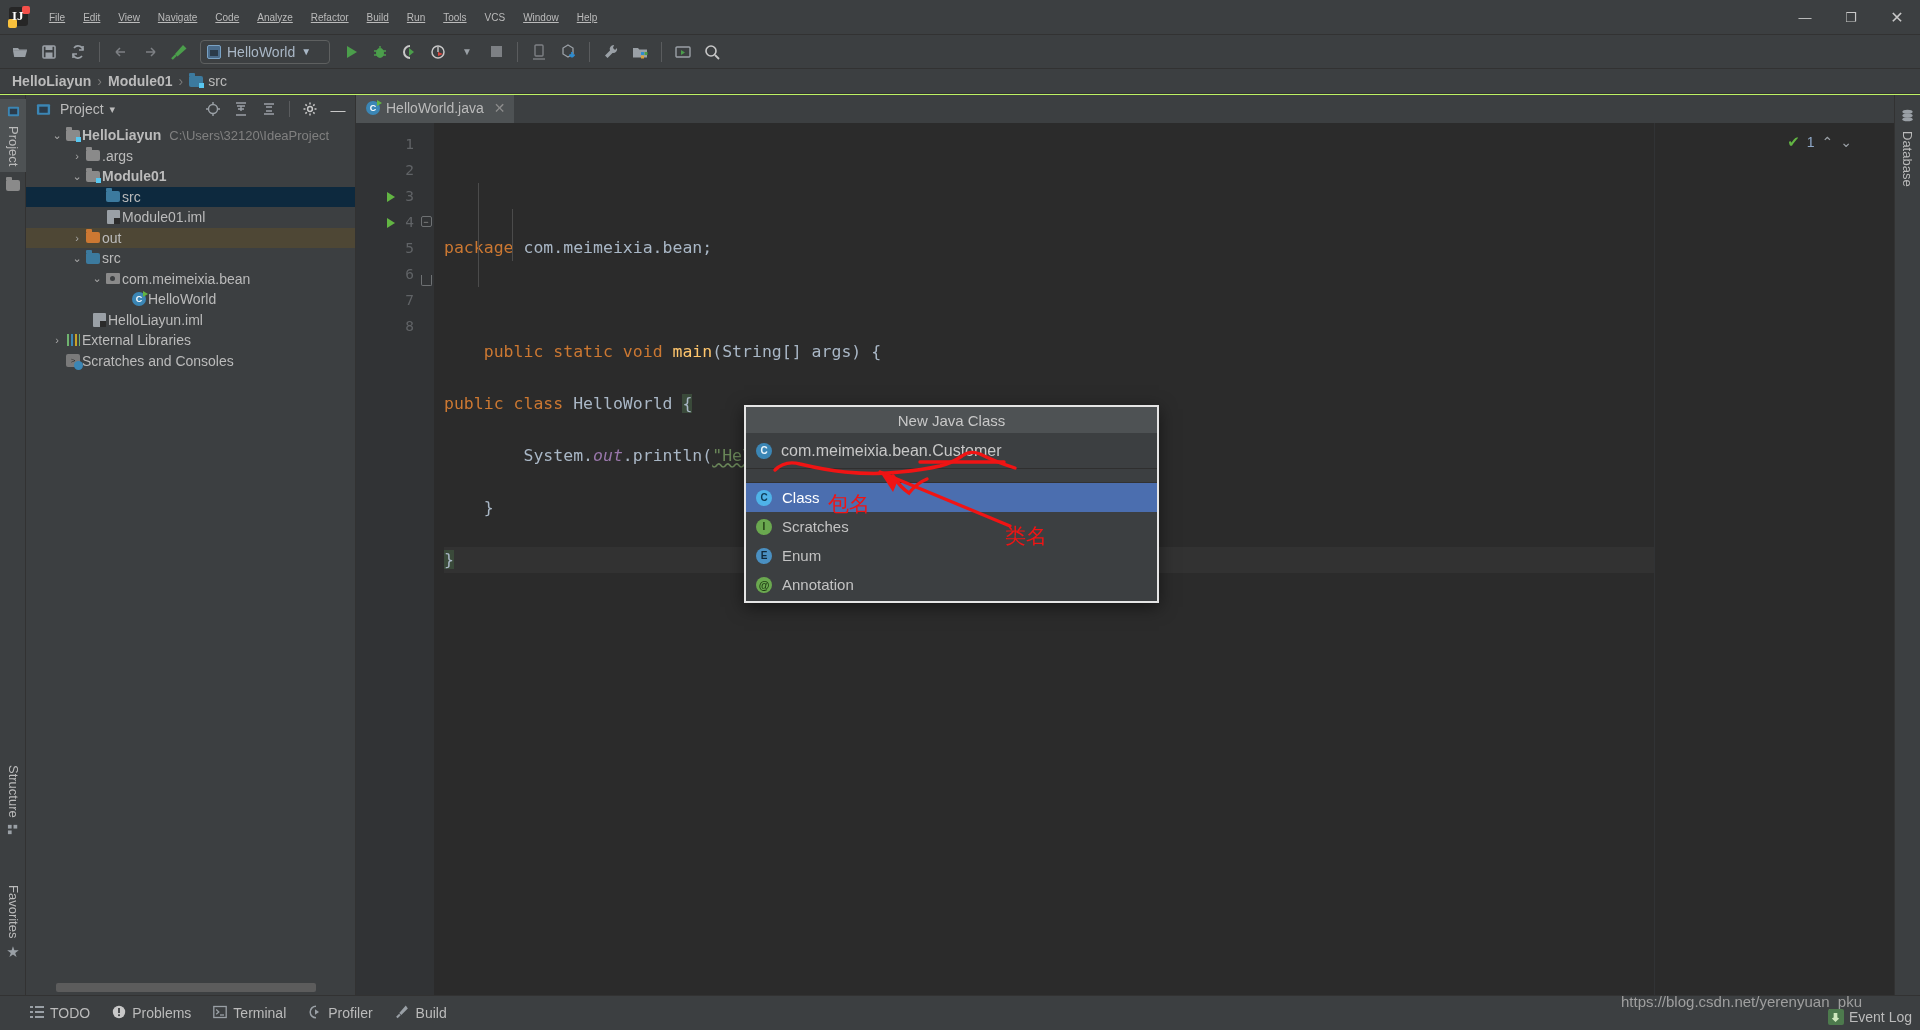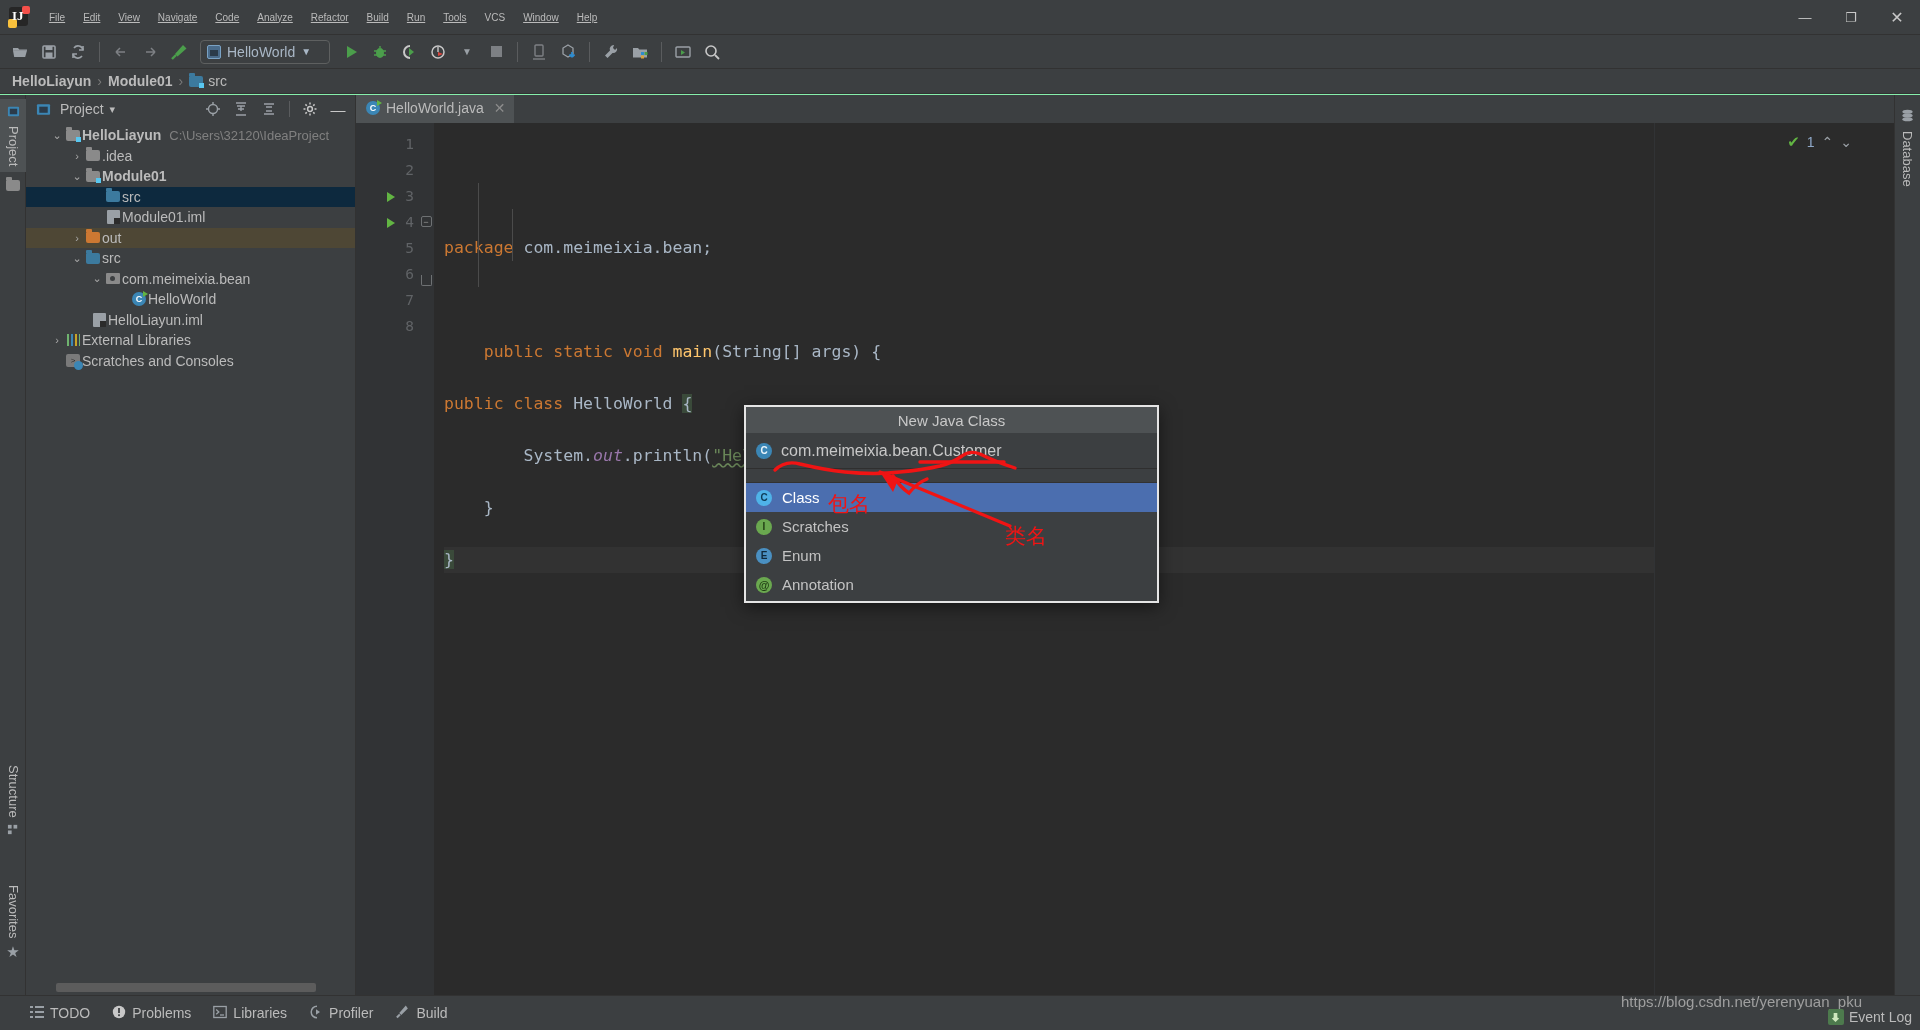--- a/index.html
+++ b/index.html
@@ -3,21 +3,21 @@
 <meta charset="utf-8">
 <style>
   * { box-sizing: border-box; margin: 0; padding: 0; }
   html, body {
     width: 1920px; height: 1030px;
     background: #3c3f41;
     font-family: "Liberation Sans", sans-serif;
     overflow: hidden;
     -webkit-font-smoothing: antialiased;
   }
-  .app { position: relative; width: 1920px; height: 1030px; background: #86efac; color: #bbbbbb; }
+  .app { position: relative; width: 1920px; height: 1030px; background: #bef264; color: #bbbbbb; }
 
   
   .menubar {
     height: 35px; background: #3c3f41; display: flex; align-items: center;
     position: relative; border-bottom: 1px solid #323232;
   }
   .logo { width: 26px; height: 26px; margin: 0 8px 0 6px; position: relative; flex: none; }
   .logo .sq2 { position:absolute; left:3px; top:3px; width:19px; height:19px; border-radius:3px;
      background:#262626; }
   .logo .ij { position:absolute; left:6px; top:4px; color:#fff; font-size:13px; font-weight:bold; font-family:"Liberation Serif",serif; }
@@ -419,21 +419,21 @@
               <span class="folder grey src"></span>
             </span>
           <span class="nm b">HelloLiayun</span>
           <span class="path">C:\Users\32120\IdeaProject</span>
         </div>
         <div class="row" style="padding-left:44px">
           <span class="arrow">›</span>
           <span class="ic">
               <span class="folder grey"></span>
             </span>
-          <span class="nm">.idea</span>
+          <span class="nm">.args</span>
         </div>
         <div class="row" style="padding-left:44px">
           <span class="arrow">⌄</span>
           <span class="ic">
               <span class="folder grey src"></span>
             </span>
           <span class="nm b">Module01</span>
         </div>
         <div class="row sel" style="padding-left:78px">
           <span class="ic">
@@ -664,21 +664,21 @@
       <span>Problems</span>
     </div>
     <div class="sb">
       <span>
         <svg width="14" height="14" viewBox="0 0 14 14">
             <rect x="0.8" y="1.5" width="12.4" height="11" fill="none" stroke="#9aa0a6" stroke-width="1.3"></rect>
             <path d="M3.2 4.5l2.6 2.4-2.6 2.4" stroke="#9aa0a6" stroke-width="1.3" fill="none"></path>
             <path d="M7 10h4" stroke="#9aa0a6" stroke-width="1.3"></path>
           </svg>
       </span>
-      <span>Libraries</span>
+      <span>Terminal</span>
     </div>
     <div class="sb">
       <span>
         <svg width="14" height="14" viewBox="0 0 14 14">
             <path d="M8 1.2a5.8 5.8 0 1 0 0 11.6" fill="none" stroke="#9aa0a6" stroke-width="1.5"></path>
             <path d="M7 4.2l4 2.8-4 2.8z" fill="#9aa0a6"></path>
           </svg>
       </span>
       <span>Profiler</span>
     </div>

